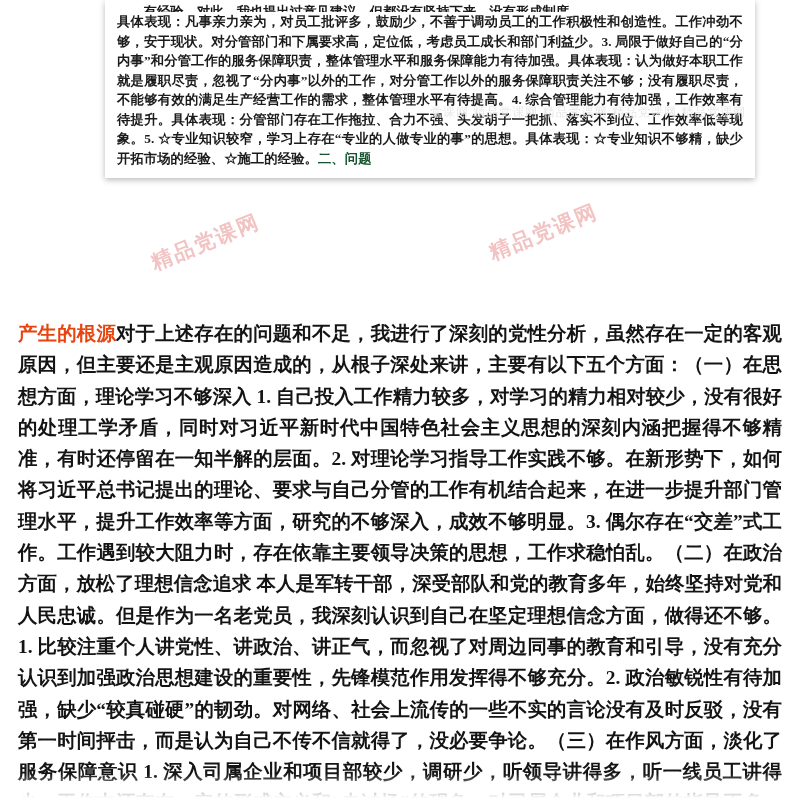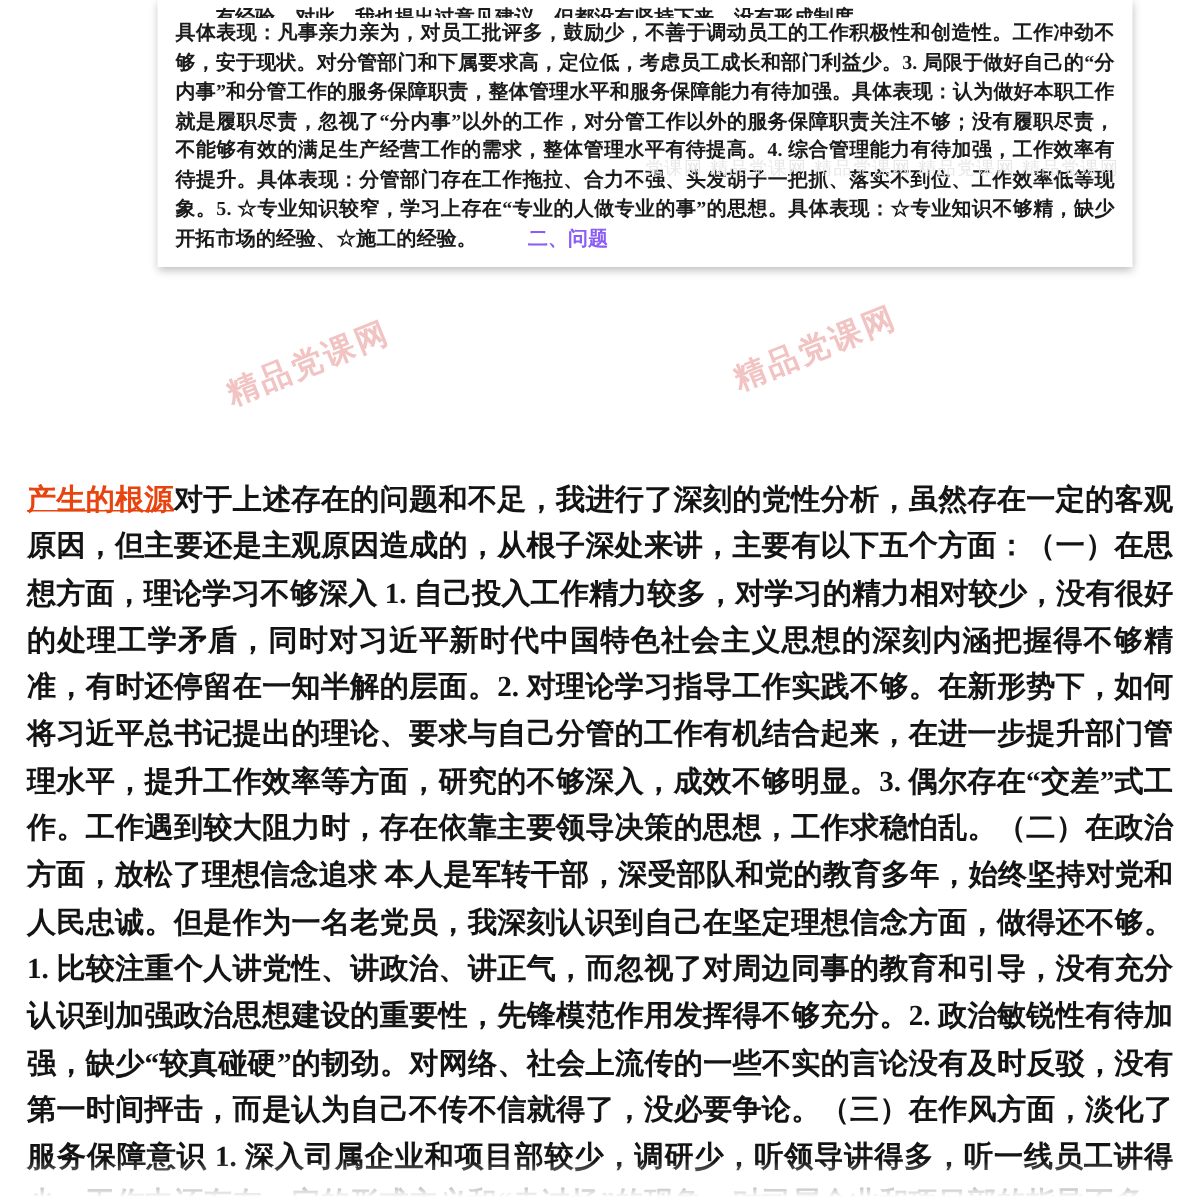--- a/index.html
+++ b/index.html
@@ -40,21 +40,21 @@
   .clip-top {
     display: block;
     height: 10px;
     overflow: hidden;
     font-size: 13.3px;
     line-height: 19.5px;
     color: #1b1b1b;
     font-weight: 700;
     text-align: justify;
   }
-  .red-tail { color: #8b5cf6; margin-left: 34px; }
+  .red-tail { color: #14532d; }
 
   
   .wm {
     position: absolute;
     color: #f0b9b9;
     font-weight: 700;
     font-size: 21px;
     letter-spacing: 2px;
     transform: rotate(-22deg);
     opacity: 0.85;
@@ -84,21 +84,20 @@
     font-size: 19.4px;
     line-height: 31.3px;
     color: #141414;
     text-align: justify;
     text-justify: inter-ideograph;
     font-weight: 700;
   }
   .doc-body .red-head {
     color: #e8440f;
     font-weight: 700;
-    text-decoration: underline;
   }
   .doc-body .seg {
     font-weight: 700;
   }
   .fade-bottom {
     position: absolute;
     left: 0;
     bottom: 0;
     width: 800px;
     height: 26px;

